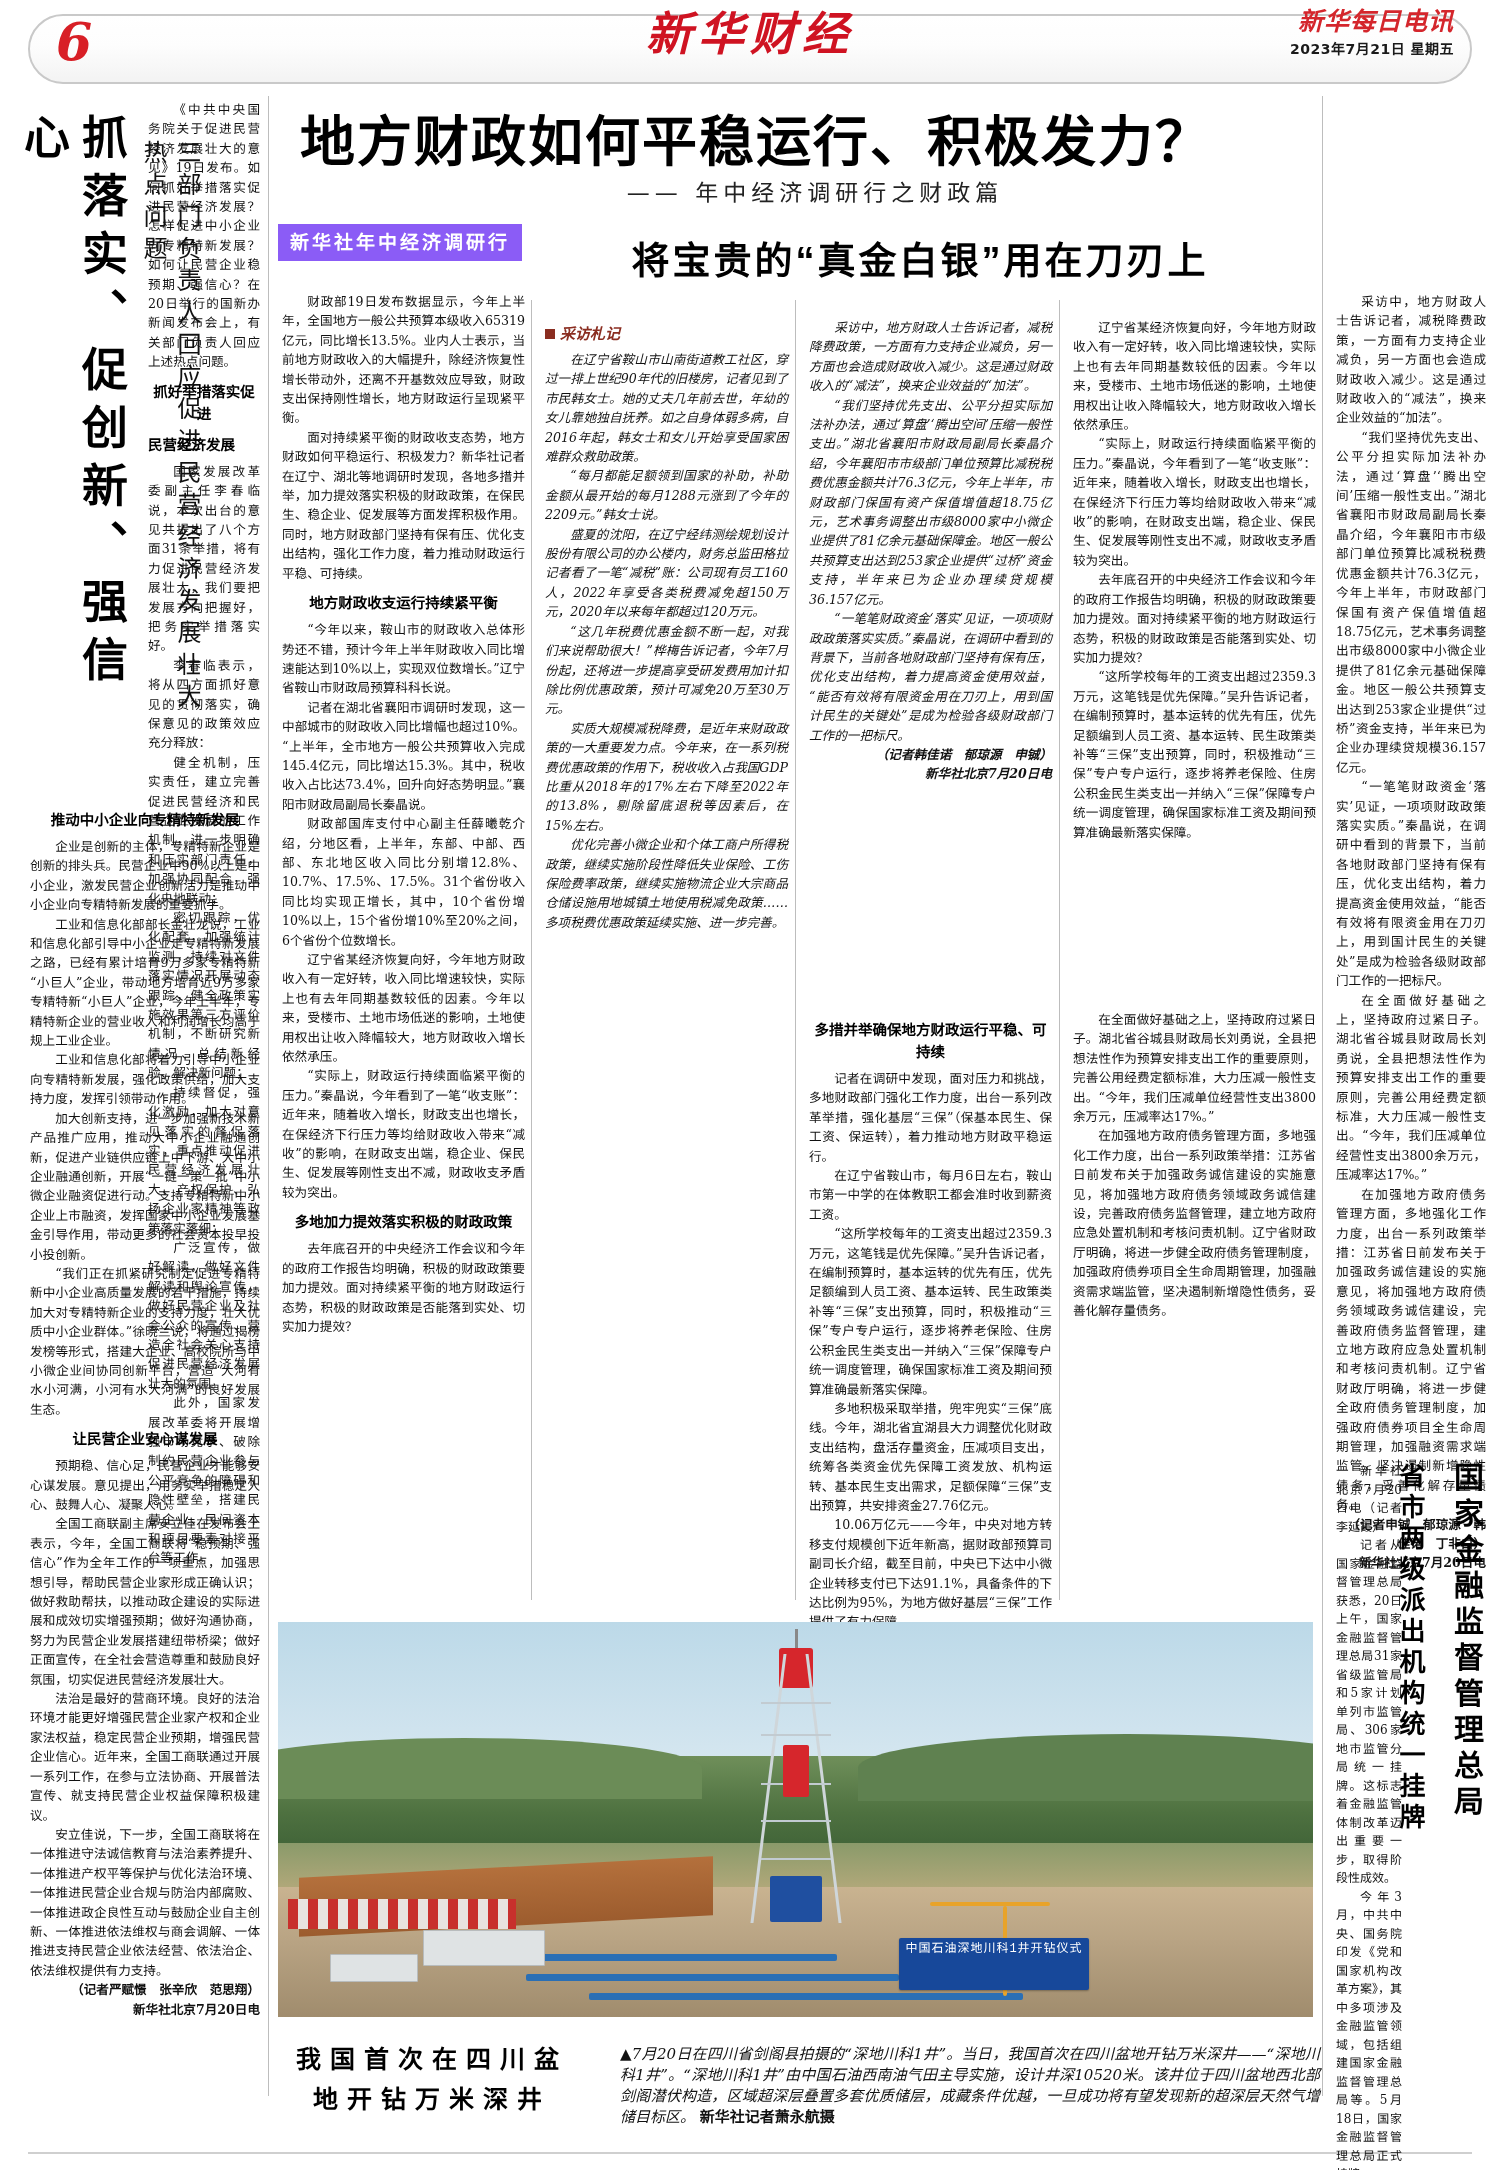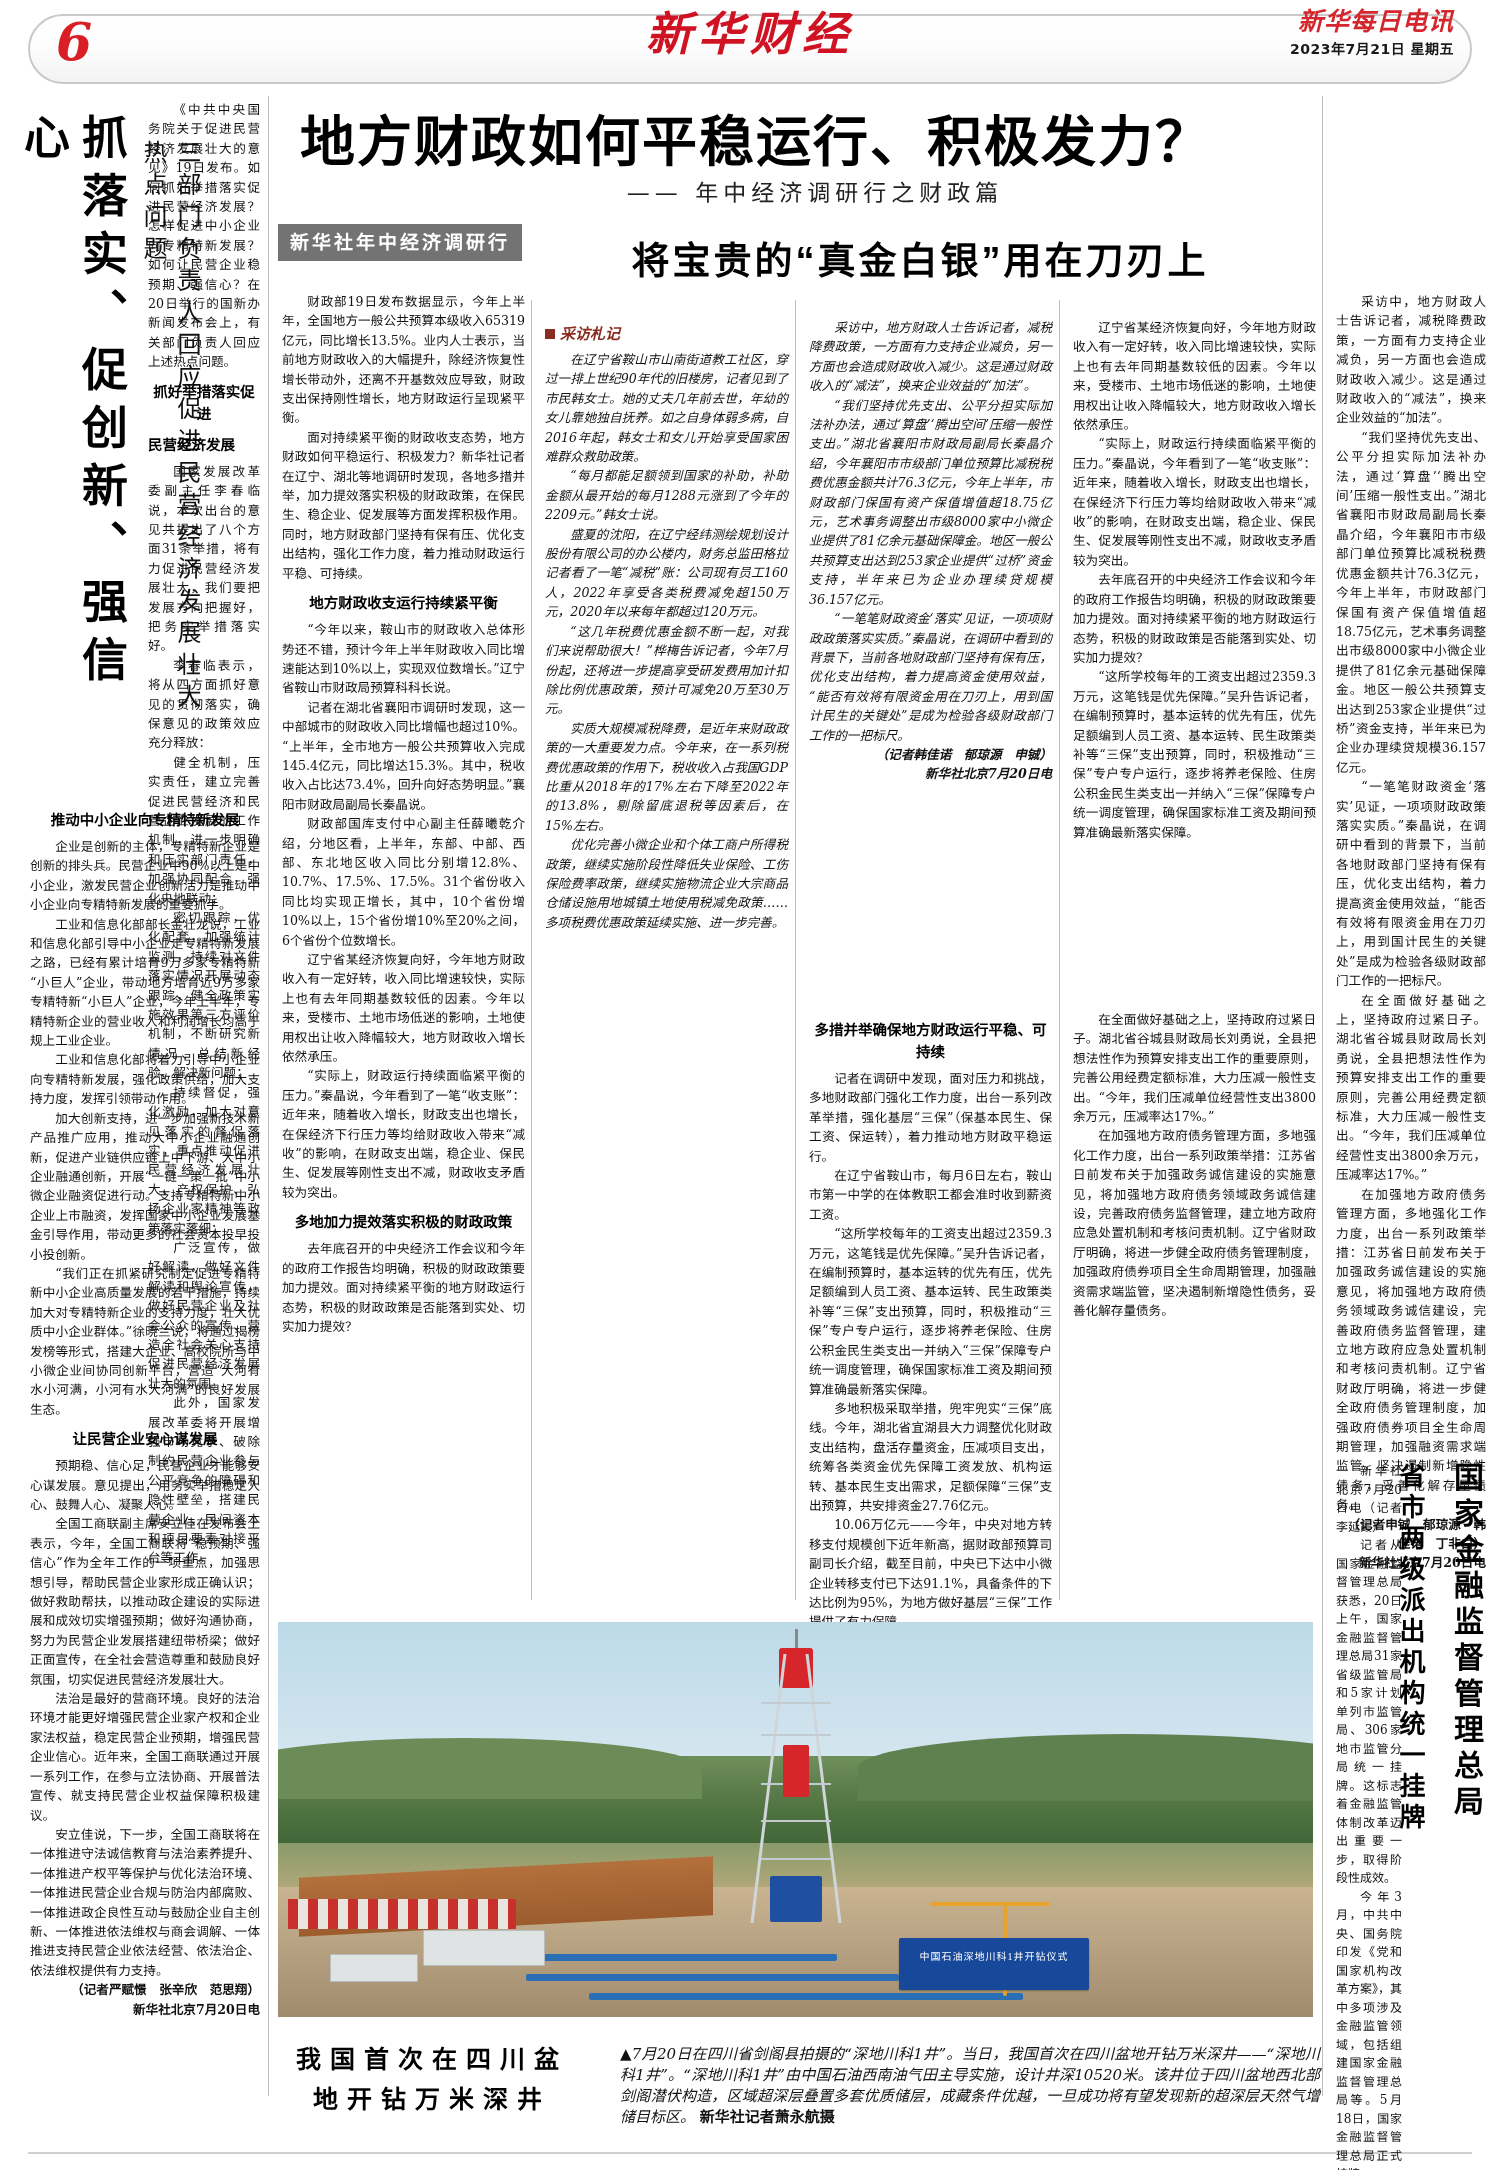--- a/index.html
+++ b/index.html
@@ -87,21 +87,21 @@
     font-weight:700;font-size:55px;line-height:60px;letter-spacing:2px;color:#000;
   }
   .hl-sub{
     position:absolute;left:300px;top:176px;width:1030px;
     text-align:center;
     font-family:"DejaVu Sans","Liberation Sans",sans-serif;
     font-weight:400;font-size:23px;line-height:34px;letter-spacing:5px;color:#222;
   }
   .redbanner{
     position:absolute;left:278px;top:224px;
-    background:#737373;color:#fff;
+    background:#8b5cf6;color:#fff;
     font-family:"DejaVu Sans","Liberation Sans",sans-serif;
     font-weight:700;font-size:19px;line-height:30px;letter-spacing:3px;
     padding:3px 12px 4px 12px;
   }
   .hl-second{
     position:absolute;left:500px;top:236px;width:840px;
     text-align:center;
     font-family:Liberation Sans, sans-serif;
     font-weight:700;font-size:38px;line-height:50px;letter-spacing:3px;color:#000;
   }
@@ -141,22 +141,22 @@
   .photo .derrick .rung{position:absolute;left:10px;right:10px;height:2px;background:#c2cbd1;}
   .photo .derrick .top{position:absolute;left:50%;top:-2%;width:34px;height:40px;margin-left:-17px;
     background:#d6262c;border-radius:3px;}
   .photo .derrick .mast{position:absolute;left:50%;top:-9%;width:3px;height:36px;margin-left:-1px;background:#888;}
   .photo .derrick .mid-red{position:absolute;left:50%;top:34%;width:26px;height:52px;margin-left:-13px;
     background:#d6262c;border-radius:2px;}
   .photo .derrick .blue{position:absolute;left:50%;bottom:0;width:52px;height:46px;margin-left:-26px;
     background:#1f4fa0;border-radius:2px;}
   .photo .banner-blue{position:absolute;left:60%;top:80%;width:190px;height:52px;
     background:#17489a;border-radius:2px;box-shadow:0 1px 2px rgba(0,0,0,.3);}
-  .photo .banner-blue .t{color:#fff;font-size:10px;text-align:center;line-height:13px;padding-top:12px;
-    font-family:Liberation Serif, serif;letter-spacing:1px;}
+  .photo .banner-blue .t{color:#fff;font-size:12px;text-align:center;line-height:13px;padding-top:5px;
+    font-family:Liberation Mono, monospace;letter-spacing:1px;}
   .photo .pipe{position:absolute;background:#2a6fb5;height:7px;border-radius:2px;}
   .photo .crane{position:absolute;background:#e8a32a;border-radius:2px;}
   .photo .cont{position:absolute;background:#dfe3e4;border:1px solid #b8bcbd;border-radius:1px;}
   .photo .red-fence{position:absolute;left:1%;top:70%;width:22%;height:30px;
     background:repeating-linear-gradient(90deg,#c8302c 0 10px,#e8e4df 10px 20px);}
 
   .photo-cap-title{
     position:absolute;left:282px;top:2040px;width:300px;
     font-family:"DejaVu Serif","Liberation Serif",serif;
     font-weight:700;font-size:25px;line-height:40px;letter-spacing:9px;color:#000;

